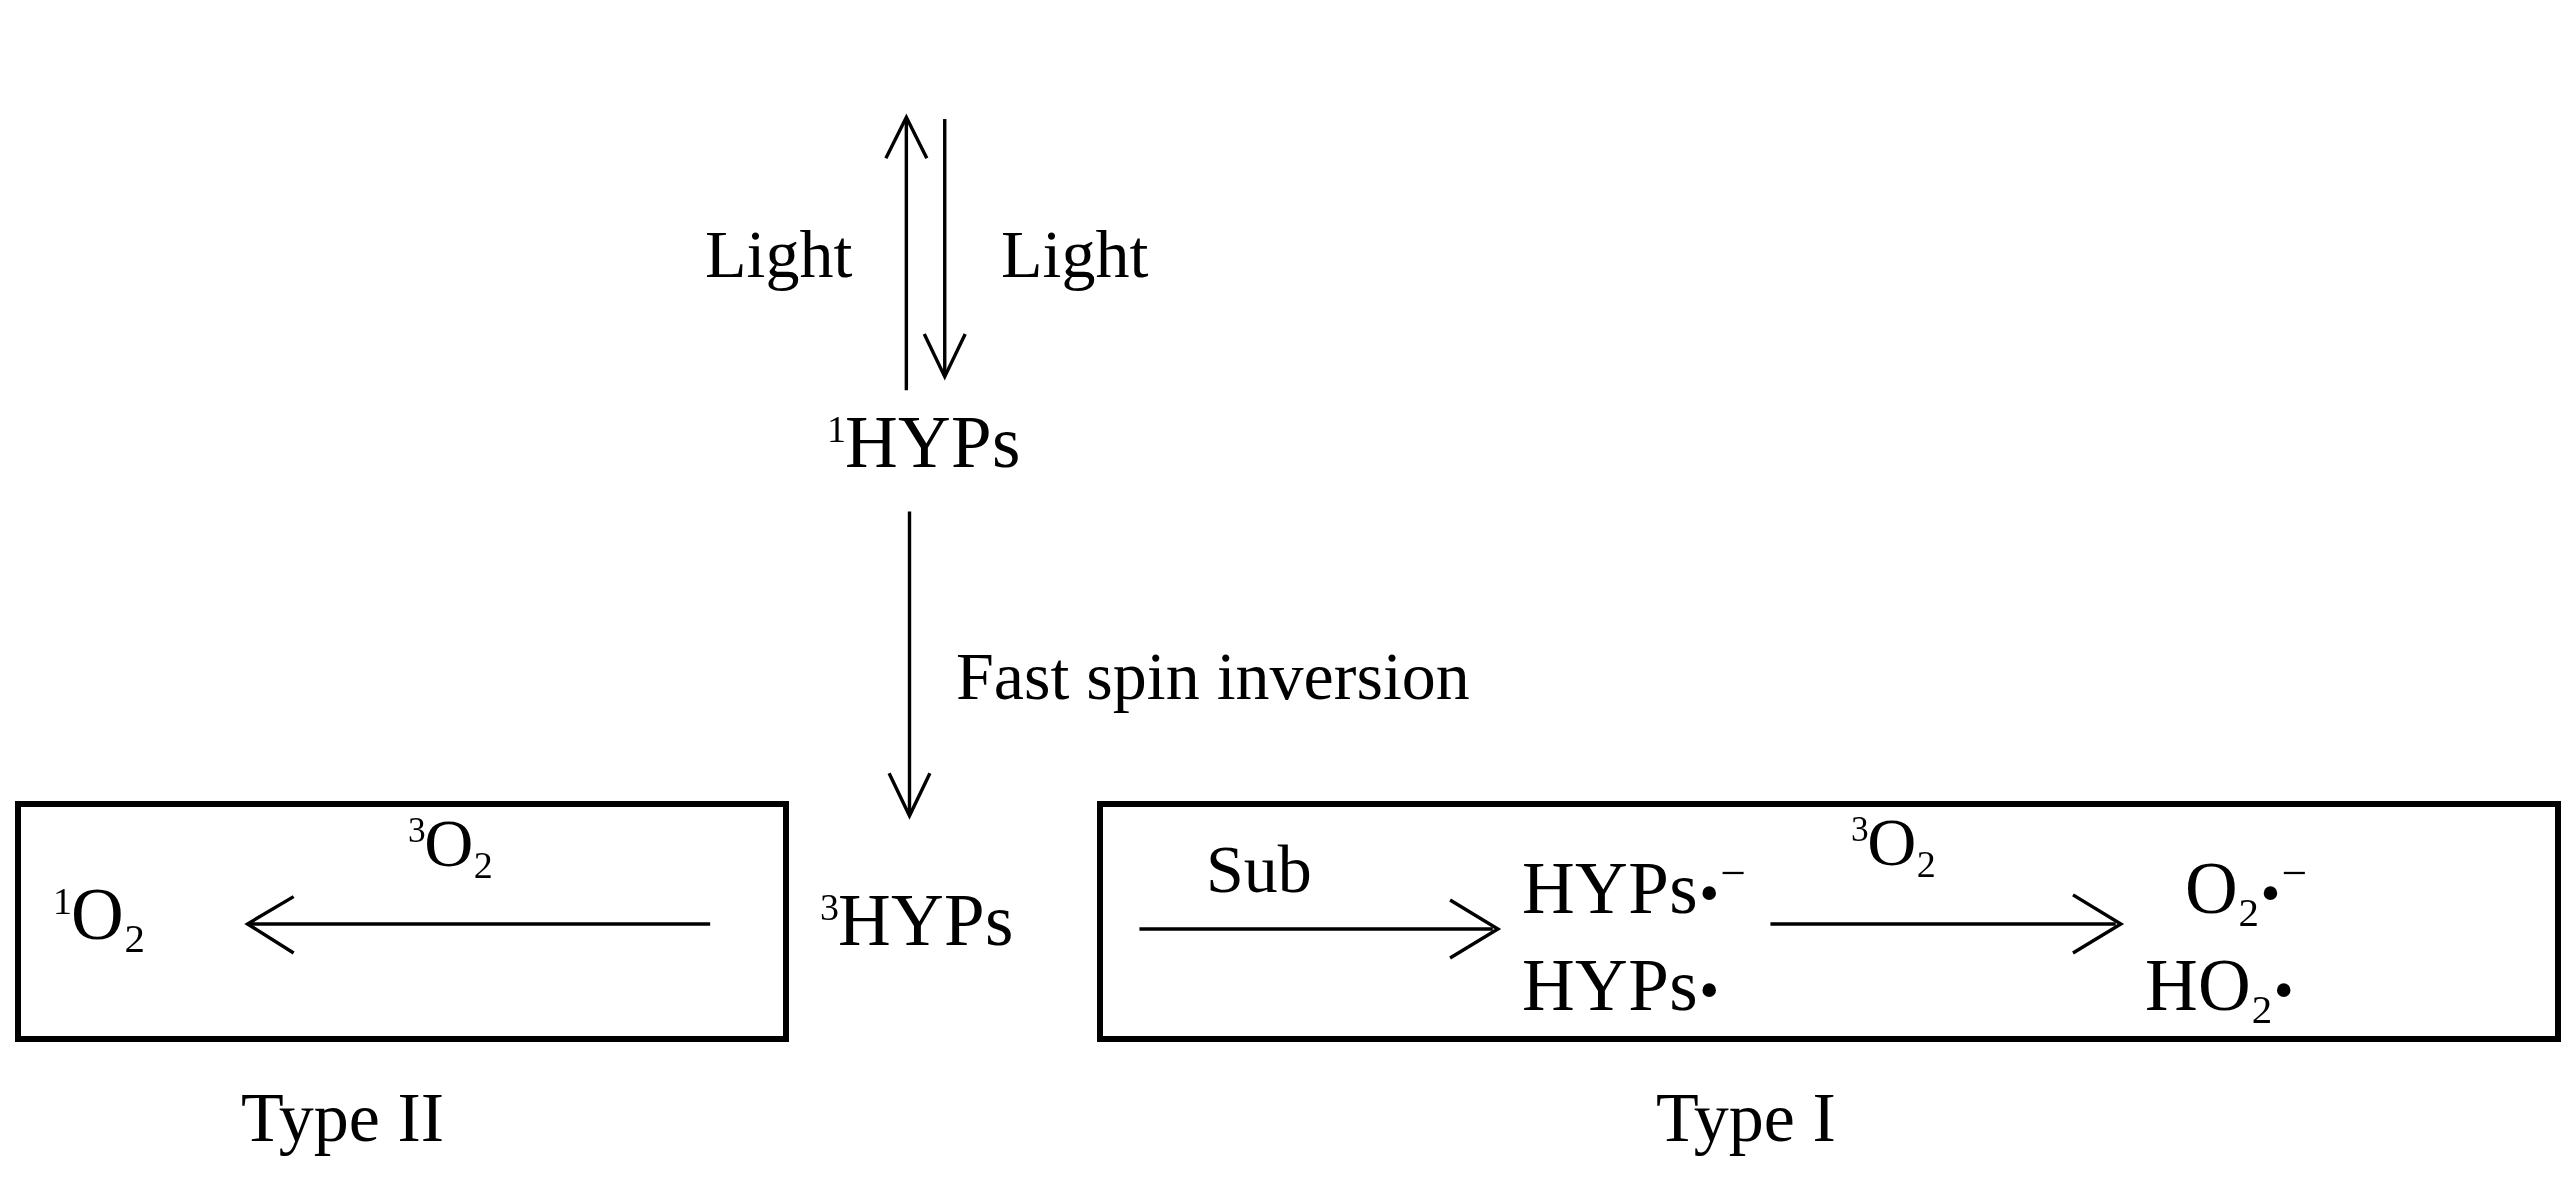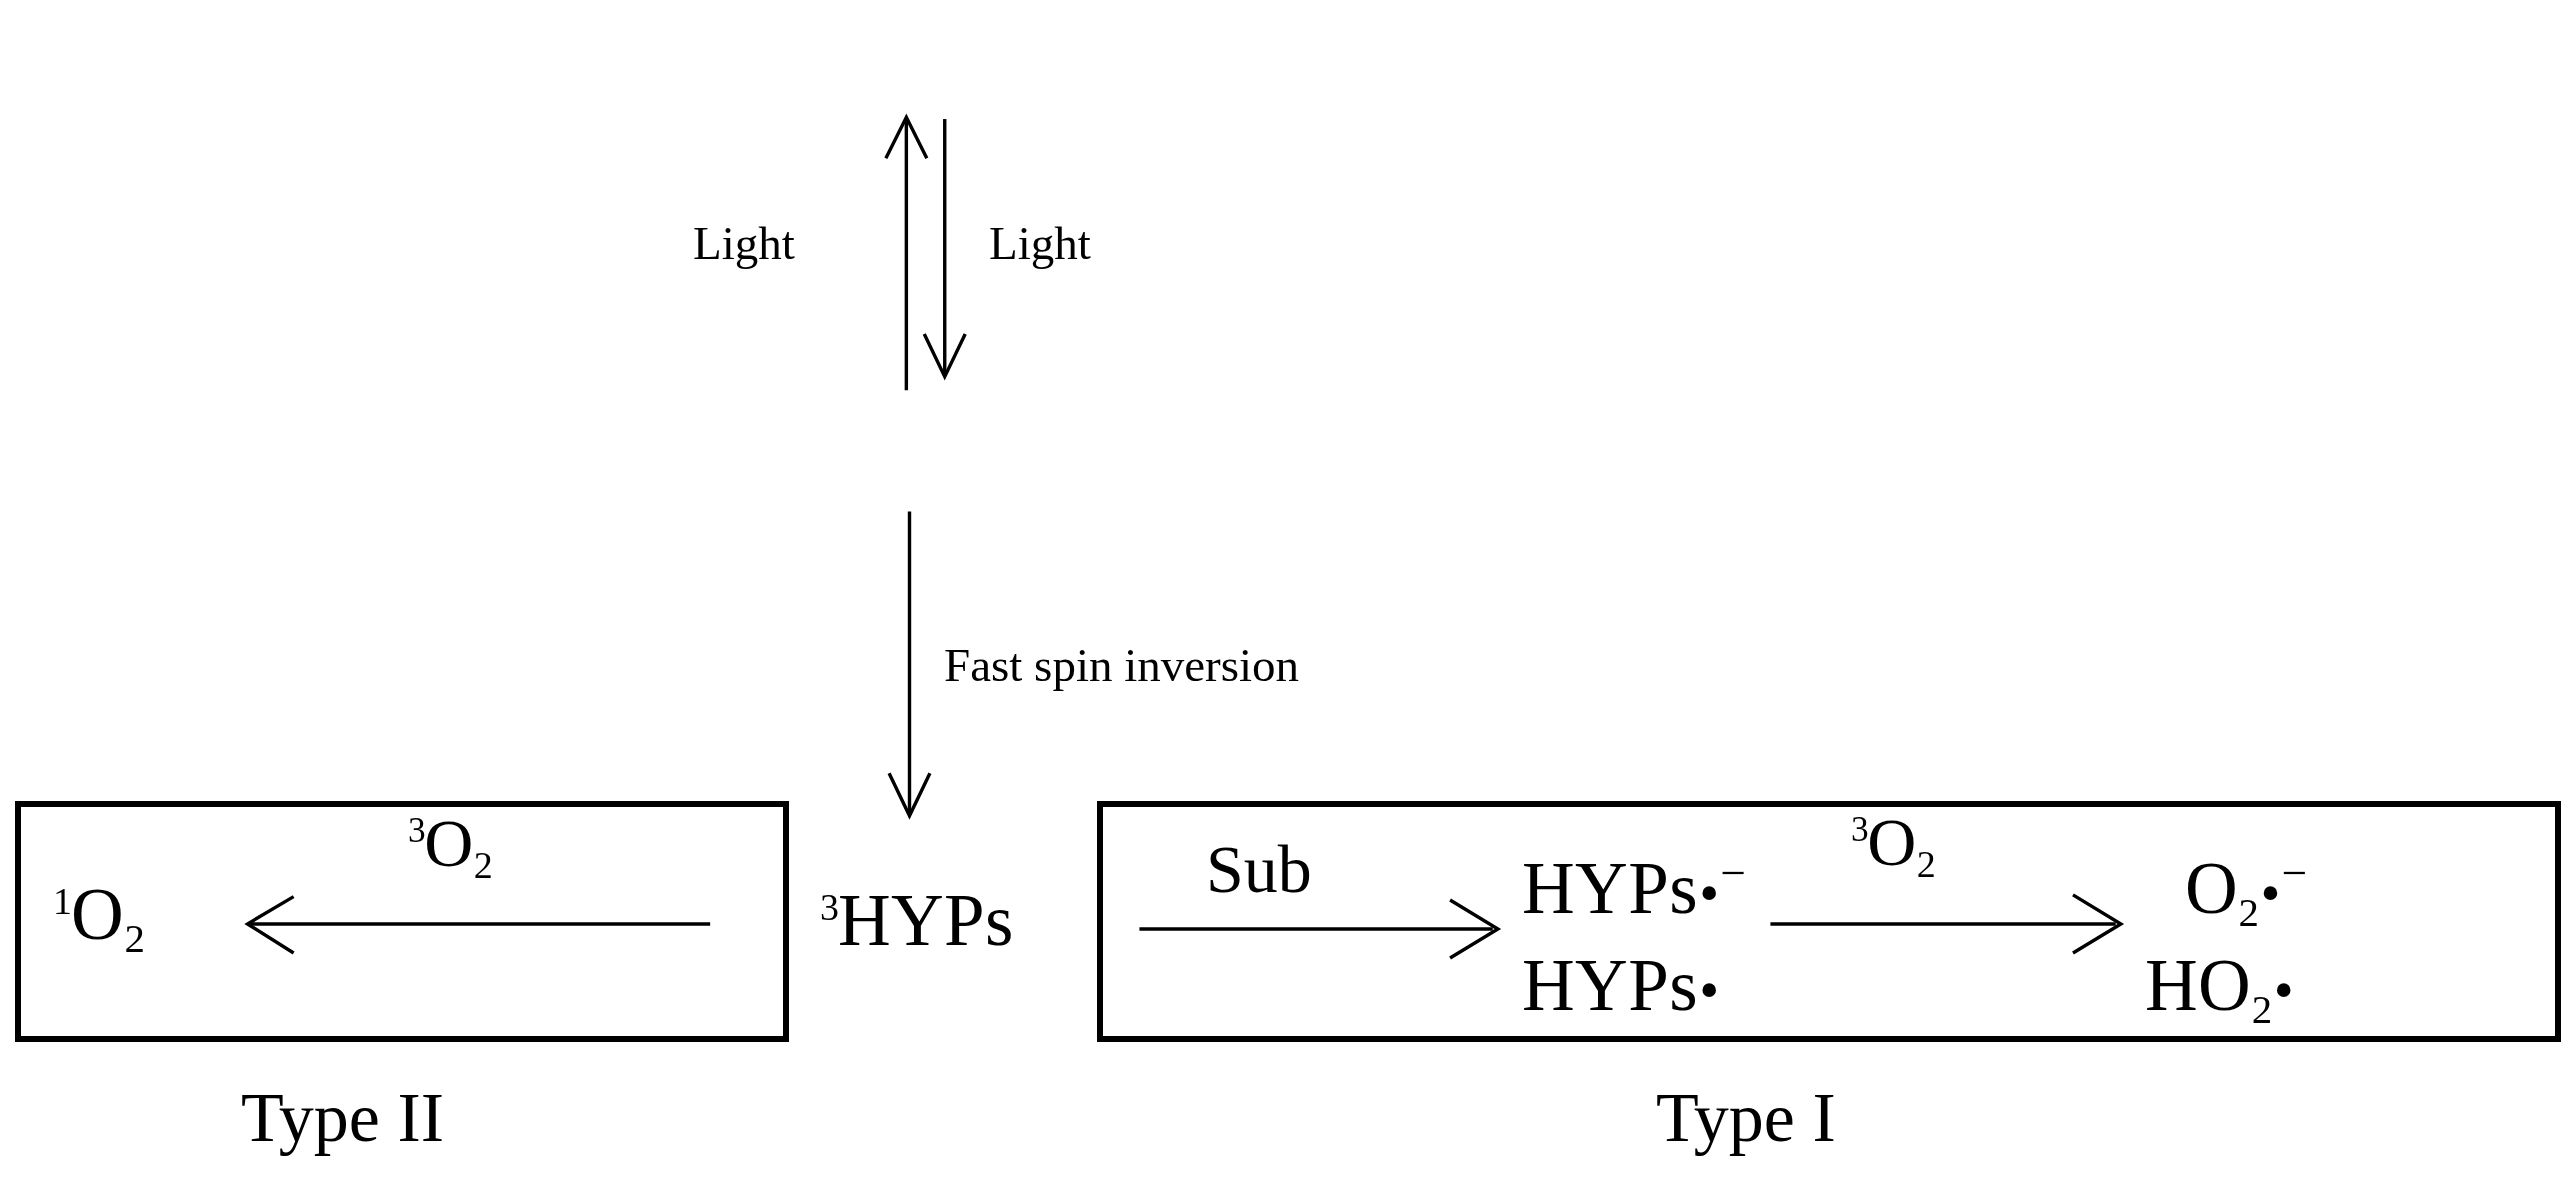--- a/index.html
+++ b/index.html
@@ -21,23 +21,24 @@
   .abs { position: absolute; }
 
   
   .species {
     font-size: 73px;
     line-height: 1;
     white-space: nowrap;
     letter-spacing: 0.4px;
   }
   .label-text {
-    font-size: 47px;
+    font-size: 68px;
     line-height: 1;
     white-space: nowrap;
+    margin-left: 12px;
   }
   .caption-text {
     font-size: 70px;
     line-height: 1;
     white-space: nowrap;
   }
   .over-arrow {
     font-size: 68px;
     line-height: 1;
     white-space: nowrap;
@@ -89,20 +90,23 @@
     <polyline points="8,66 32,18 56,66" fill="none" stroke="#000" stroke-width="4"></polyline>
   </svg>
   <svg class="arrow-svg" style="left:879px; top:102px;" width="111" height="290" viewBox="0 0 130 340">
     <line x1="77" y1="20" x2="77" y2="318" stroke="#000" stroke-width="4"></line>
     <polyline points="53,272 77,322 101,272" fill="none" stroke="#000" stroke-width="4"></polyline>
   </svg>
 
   <div class="abs label-text" style="left:693px; top:220px;">Light</div>
   <div class="abs label-text" style="left:989px; top:220px;">Light</div>
 
+  <div class="abs species" style="left:827px; top:406px;">
+    <sup class="pre">1</sup><span>HYPs</span>
+  </div>
 
   <svg class="arrow-svg" style="left:884px; top:509px;" width="102" height="316" viewBox="0 0 120 370">
     <line x1="30" y1="2" x2="30" y2="356" stroke="#000" stroke-width="4"></line>
     <polyline points="6,310 30,360 54,310" fill="none" stroke="#000" stroke-width="4"></polyline>
   </svg>
 
   <div class="abs label-text" style="left:944px; top:642px;">Fast spin inversion</div>
 
   <div class="rect-box" style="left:15.4px; top:801px; width:774px; height:241px;"></div>
 

